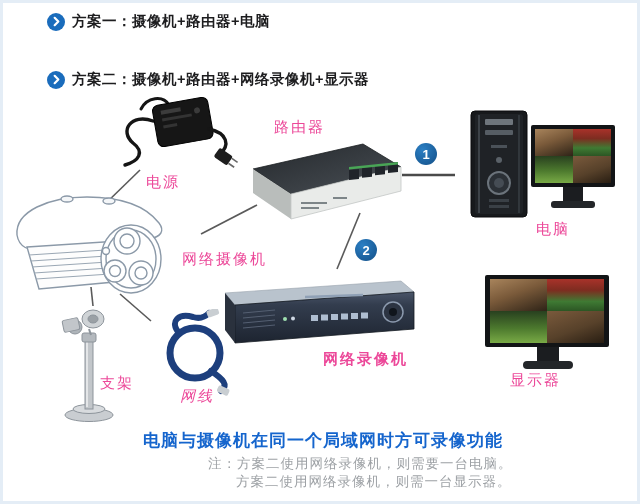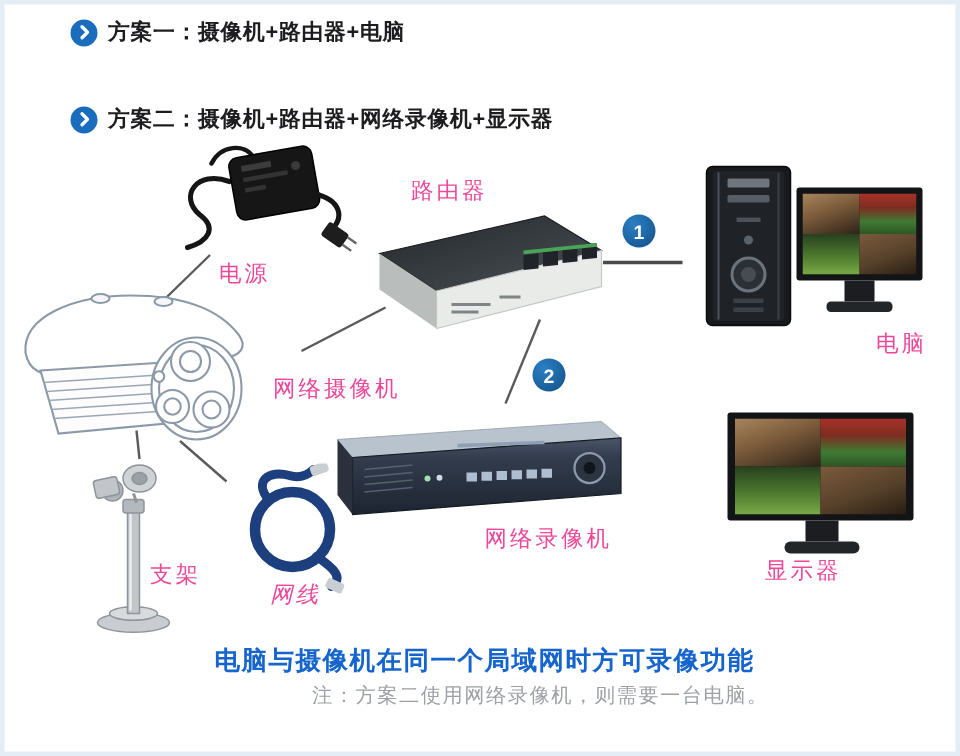--- a/index.html
+++ b/index.html
@@ -179,21 +179,21 @@
         <rect x="146" y="37.5" width="7" height="6"></rect>
     </g>
 
     <circle cx="178" cy="37" r="10" fill="#2c3442" stroke="#8b99ad" stroke-width="1.5"></circle>
     <circle cx="178" cy="37" r="4" fill="#10151c"></circle>
 
     <circle cx="70" cy="44" r="2" fill="#9fe0b0"></circle>
       <circle cx="78" cy="43.5" r="2" fill="#cfd8e4"></circle>
   </svg>
 </div>
-<div class="dev-label" style="left:320px;top:347px;">网络录像机</div>
+<div class="dev-label" style="left:320px;top:347px;font-weight:bold;">网络录像机</div>
 
 <div class="abs" style="left:462px;top:102px;">
   <svg width="72" height="118" viewBox="0 0 72 118">
     <rect x="6" y="6" width="56" height="106" rx="4" fill="#17191c" stroke="#0a0b0c"></rect>
     <rect x="10" y="9" width="48" height="100" rx="3" fill="#1f2226"></rect>
     <line x1="14" y1="10" x2="14" y2="108" stroke="#4a5158" stroke-width="1.4"></line>
     <line x1="54" y1="10" x2="54" y2="108" stroke="#3a4046" stroke-width="1.4"></line>
     <rect x="20" y="14" width="28" height="6" rx="1" fill="#6e757c"></rect>
     <rect x="20" y="25" width="28" height="5" rx="1" fill="#565d64"></rect>
     <rect x="26" y="40" width="16" height="3" fill="#4a5158"></rect>
@@ -208,21 +208,21 @@
   <div class="screen-frame" style="left:0;top:0;width:84px;height:62px;"></div>
   <div class="screen-inner" style="left:4px;top:4px;width:76px;height:54px;">
     <div class="q q1"></div>
     <div class="q q2"></div>
     <div class="q q3"></div>
     <div class="q q4"></div>
   </div>
   <div class="abs" style="left:32px;top:62px;width:20px;height:14px;background:#1b1d20;"></div>
   <div class="abs" style="left:20px;top:76px;width:44px;height:7px;background:#232629;border-radius:3px;"></div>
 </div>
-<div class="dev-label" style="left:533px;top:217px;margin-left:48px;">电脑</div>
+<div class="dev-label" style="left:533px;top:217px;">电脑</div>
 
 <div class="abs" style="left:478px;top:272px;width:134px;height:96px;">
   <div class="screen-frame" style="left:4px;top:0;width:124px;height:72px;"></div>
   <div class="screen-inner" style="left:9px;top:4px;width:114px;height:64px;">
     <div class="q q1"></div>
     <div class="q q2"></div>
     <div class="q q3"></div>
     <div class="q q4"></div>
   </div>
   <div class="abs" style="left:56px;top:72px;width:22px;height:14px;background:#1b1d20;"></div>
@@ -265,13 +265,16 @@
 <div class="step-badge" style="left:352px;top:236px;">
   <span>2</span>
 </div>
 
 <div class="footer-title">电脑与摄像机在同一个局域网时方可录像功能</div>
 <div class="footer-notes">
   <div class="note-row">
     <span>注：</span>
     <span>方案二使用网络录像机，则需要一台电脑。</span>
   </div>
+  <div class="note-row note-line2">
+    <span>方案二使用网络录像机，则需一台显示器。</span>
+  </div>
 </div>
 
 </body></html>

